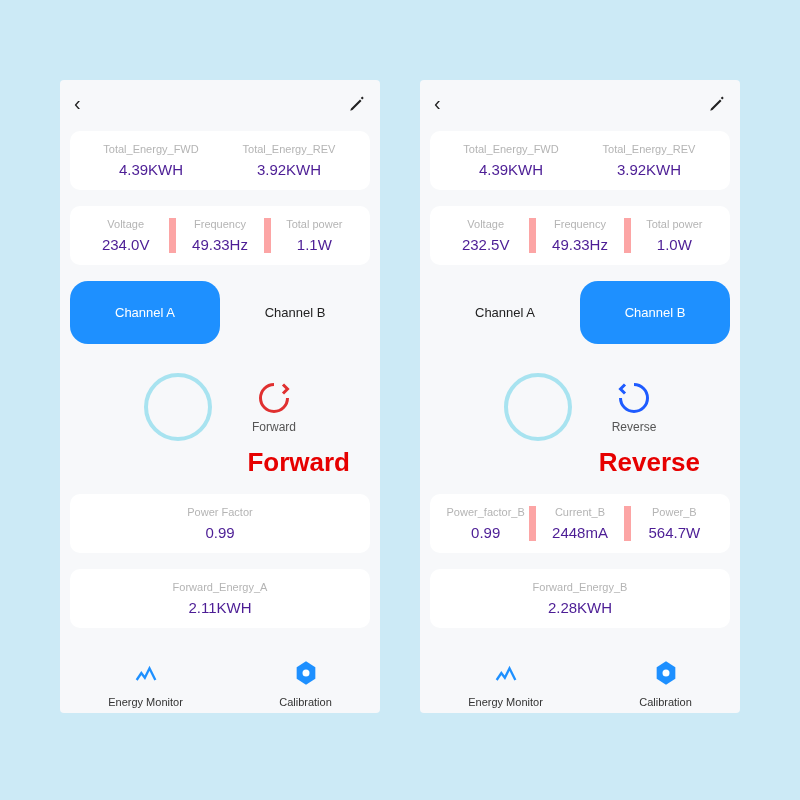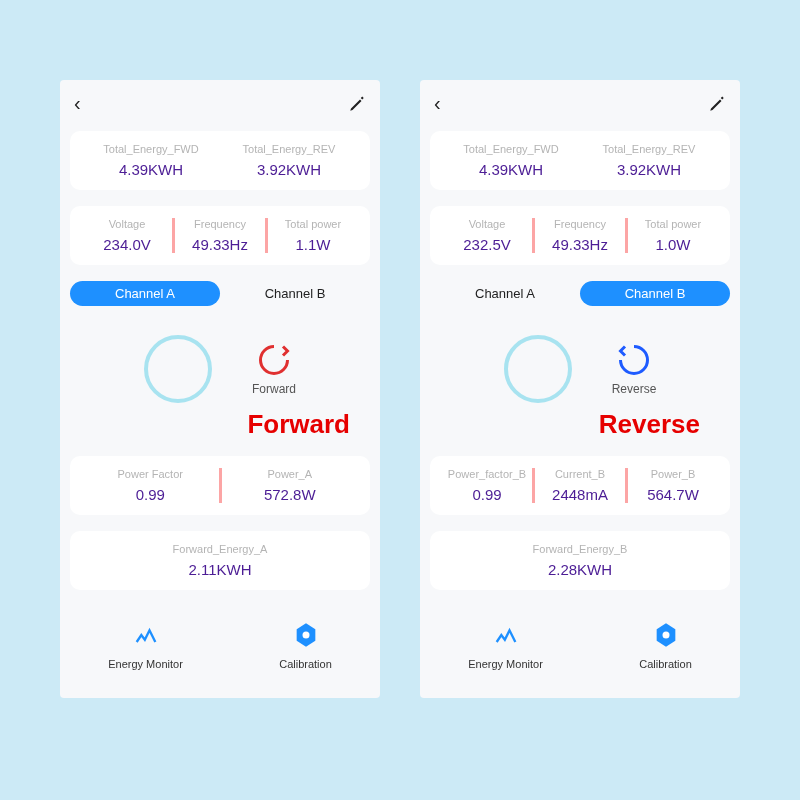--- a/index.html
+++ b/index.html
@@ -4,34 +4,34 @@
 <style>
 body{margin:0;background:#cceaf6;font-family:-apple-system,Helvetica,Arial,sans-serif;width:800px;height:800px;display:flex;justify-content:center;align-items:flex-start;gap:40px;padding:80px 50px 0 50px;box-sizing:border-box}
 .phone{width:320px;background:#f7f8fa;border-radius:4px;display:flex;flex-direction:column}
 .header{display:flex;justify-content:space-between;align-items:center;padding:12px 14px 8px 14px}
 .back{font-size:20px;font-weight:300;color:#222}
 .edit svg{width:18px;height:18px;display:block}
 .card{background:#fff;border-radius:10px;margin:8px 10px;padding:12px;display:flex}
 .stat{flex:1;display:flex;flex-direction:column;align-items:center}
 .stat .lbl{color:#b4b4b4;font-size:11px;margin-bottom:6px;text-align:center}
 .stat .val{color:#4c1d95;font-size:15px;font-weight:500}
-.row3 .stat{border-right:3px solid #fca5a5}
+.row3 .stat{border-right:7px solid #fca5a5}
 .row3 .stat:last-child{border-right:none}
 .tabs{display:flex;margin:8px 10px}
-.tab{flex:1;text-align:center;font-size:13px;padding:5px 0;border-radius:18px;color:#222}
+.tab{flex:1;text-align:center;font-size:13px;padding:24px 0;border-radius:18px;color:#222}
 .tab.active{background:#1e90ff;color:#fff}
 .vis{margin:10px 10px;display:flex;align-items:center;justify-content:center;gap:40px;height:90px;position:relative}
 .ring{width:60px;height:60px;border:4px solid #a8e3f0;border-radius:50%}
 .dir{display:flex;flex-direction:column;align-items:center;gap:4px}
 .dir svg{width:36px;height:36px}
 .dir .dlbl{font-size:12px;color:#555}
 .bigred{position:absolute;color:#e60000;font-weight:700;font-size:26px;bottom:-26px}
 .bigred.fwd{right:20px}
 .bigred.rev{right:30px}
-.nav{display:flex;justify-content:space-around;padding:14px 0 28px 0;margin-top:6px}
+.nav{display:flex;justify-content:space-around;padding:14px 0 5px 0;margin-top:6px}
 .navitem{display:flex;flex-direction:column;align-items:center;gap:6px}
 .naviconwrap{width:34px;height:34px;display:flex;align-items:center;justify-content:center}
 .navlbl{font-size:11px;color:#333}
 </style>
 </head>
 <body>
 
 <div class="phone">
  <div class="header">
   <div class="back">‹</div>
@@ -79,24 +79,20 @@
    <span class="dlbl">Forward</span>
   </div>
   <div class="bigred fwd">Forward</div>
  </div>
  <div style="height:24px"></div>
  <div class="card row3">
   <div class="stat">
         <span class="lbl">Power Factor</span>
         <span class="val">0.99</span>
       </div>
-  <div class="stat">
-        <span class="lbl">Power_A</span>
-        <span class="val">572.8W</span>
-      </div>
  </div>
  <div class="card">
   <div class="stat">
         <span class="lbl">Forward_Energy_A</span>
         <span class="val">2.11KWH</span>
       </div>
  </div>
  <div class="nav">
   <div class="navitem">
    <div class="naviconwrap">

